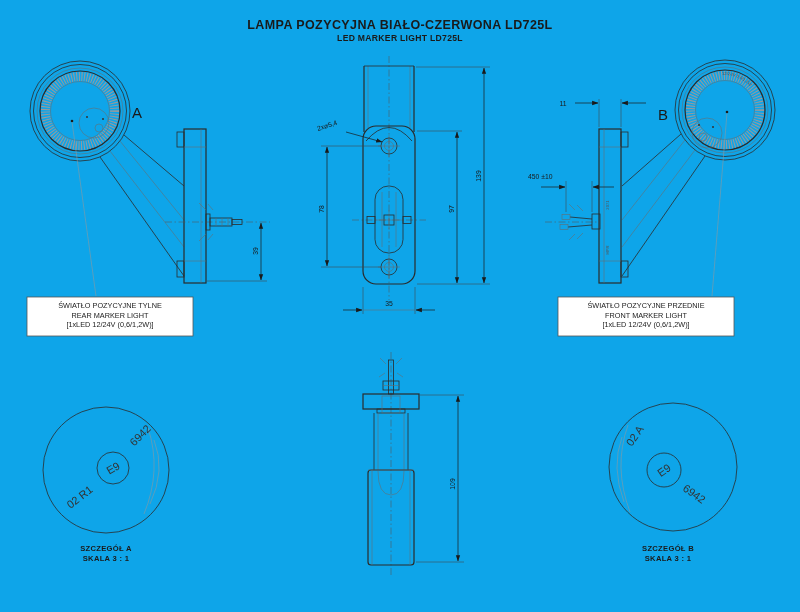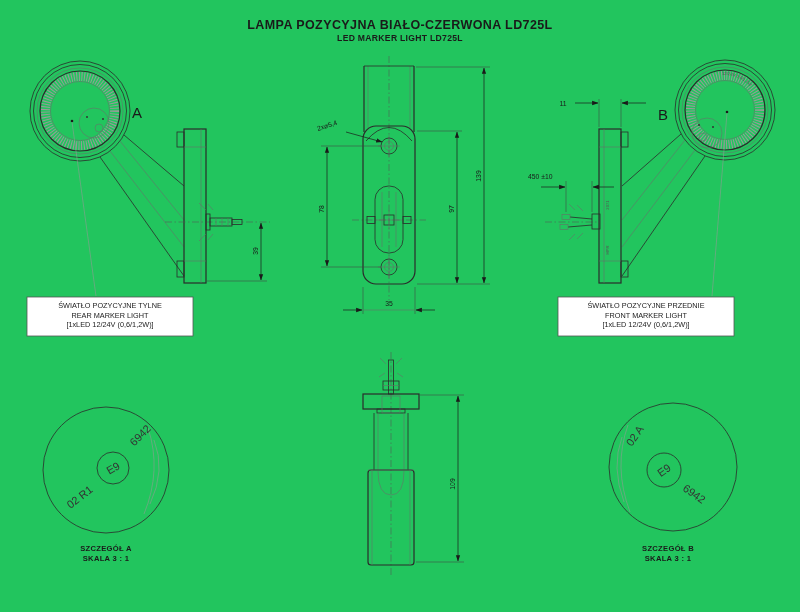--- a/index.html
+++ b/index.html
@@ -1,17 +1,17 @@
 <!DOCTYPE html>
 <html><head>
 <meta charset="utf-8">
 <style>
   html,body { margin:0; padding:0; background:#e8e8e8; }
   .sheet {
-    width:800px; height:612px; background:#22c55e; position:relative;
+    width:800px; height:612px; background:#0ea5e9; position:relative;
     font-family:"Liberation Sans", sans-serif; overflow:hidden;
   }
   svg { display:block; }
   svg text { font-family:"Liberation Sans", sans-serif; fill:#1a1a1a; }
   .ln   { stroke:#2b2b2b; stroke-width:.8;  fill:none; }
   .ln2  { stroke:#2b2b2b; stroke-width:1.2; fill:none; }
   .thin { stroke:#6a6a6a; stroke-width:.55; fill:none; }
   .cl   { stroke:#555;    stroke-width:.55; fill:none; stroke-dasharray:7 2.5 1.5 2.5; }
   .dim  { stroke:#1a1a1a; stroke-width:.7;  fill:none; }
   .ext  { stroke:#444;    stroke-width:.55; fill:none; }

